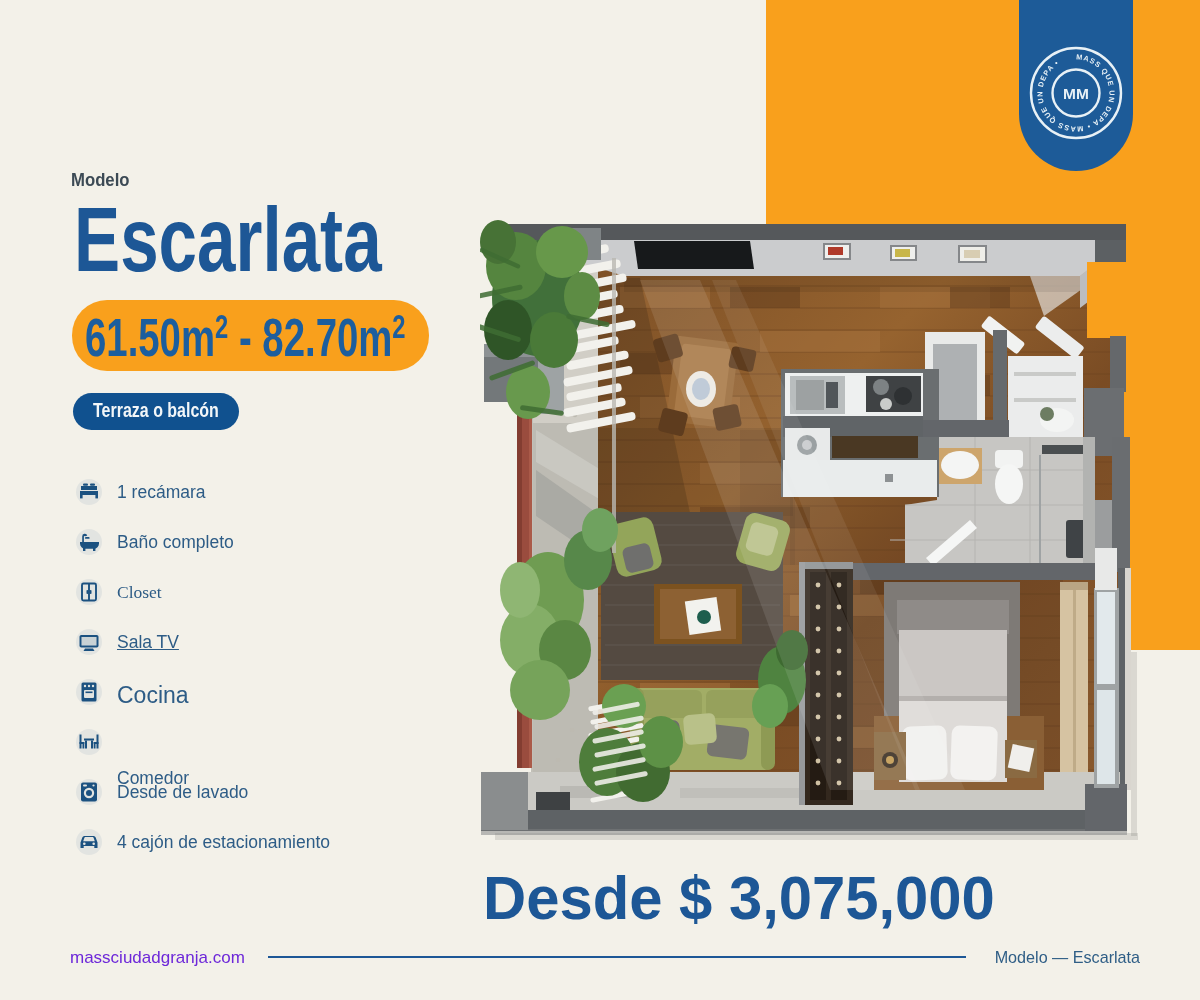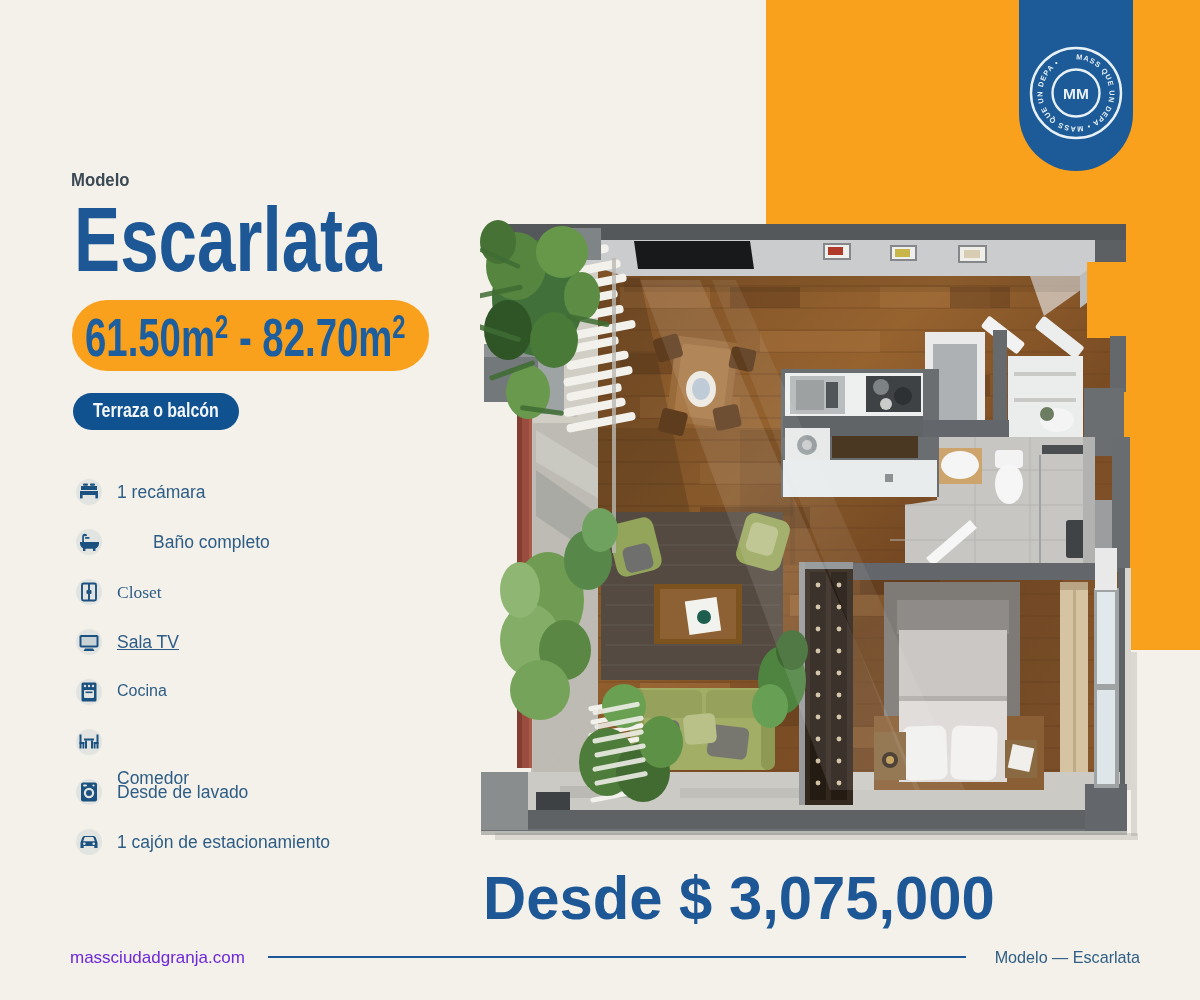--- a/index.html
+++ b/index.html
@@ -467,21 +467,21 @@
   <div style="height:50px;position:relative;">
       <span style="position:absolute;left:0;top:0;width:26px;height:26px;border-radius:50%;background:#e2e4e1;overflow:hidden;"><svg width="26" height="26" viewBox="0 0 26 26">
           <g fill="#1b5180">
             <path d="M4 13h19v1.6a5.2 5.2 0 0 1-5.2 5.2H9.2A5.2 5.2 0 0 1 4 14.6z"></path>
             <rect x="7" y="19" width="2.4" height="3"></rect>
             <rect x="17" y="19" width="2.4" height="3"></rect>
             <path d="M6.2 13V7.4a2.6 2.6 0 0 1 5.1-.8l-1.8.7a.9.9 0 0 0-1.6.3V13z"></path>
             <rect x="9" y="8" width="4.6" height="1.8" rx="0.9"></rect>
           </g>
         </svg></span>
-      <span style="position:absolute;left:41px;top:3px;font-size:17.5px;color:#2d5c86;white-space:nowrap;margin-left:36px;">Baño completo</span>
+      <span style="position:absolute;left:41px;top:3px;font-size:17.5px;color:#2d5c86;white-space:nowrap;">Baño completo</span>
     </div>
 
   <div style="height:50px;position:relative;">
       <span style="position:absolute;left:0;top:0;width:26px;height:26px;border-radius:50%;background:#e2e4e1;overflow:hidden;"><svg width="26" height="26" viewBox="0 0 26 26">
           <g fill="none" stroke="#1b5180" stroke-width="1.9">
             <rect x="6" y="4.5" width="14" height="17" rx="1.5"></rect>
             <line x1="13" y1="4.5" x2="13" y2="21.5"></line>
           </g>
           <g fill="#1b5180">
             <rect x="10.5" y="11" width="1.7" height="4" rx="0.8"></rect>
@@ -509,21 +509,21 @@
             <rect x="5.5" y="3.5" width="15" height="19" rx="1.5"></rect>
           </g>
           <g fill="#e2e4e1">
             <circle cx="9" cy="7" r="1.2"></circle>
             <circle cx="13" cy="7" r="1.2"></circle>
             <circle cx="17" cy="7" r="1.2"></circle>
             <rect x="8" y="11" width="10" height="8" rx="1"></rect>
           </g>
           <rect x="9.5" y="12.5" width="7" height="1.6" fill="#1b5180"></rect>
         </svg></span>
-      <span style="position:absolute;left:41px;top:3px;font-size:16px;color:#2d5c86;white-space:nowrap;">Cocina</span>
+      <span style="position:absolute;left:41px;top:3px;font-size:23px;color:#2d5c86;white-space:nowrap;">Cocina</span>
     </div>
 
   <div style="height:50px;position:relative;">
       <span style="position:absolute;left:0;top:0;width:26px;height:26px;border-radius:50%;background:#e2e4e1;overflow:hidden;"><svg width="26" height="26" viewBox="0 0 26 26">
           <g fill="#1b5180">
             <rect x="8" y="9.5" width="10" height="2"></rect>
             <rect x="9" y="11.5" width="2" height="8"></rect>
             <rect x="15" y="11.5" width="2" height="8"></rect>
             <rect x="3.5" y="5.5" width="2" height="14"></rect>
             <rect x="3.5" y="13" width="5" height="2"></rect>
@@ -549,21 +549,21 @@
 
   <div style="height:50px;position:relative;">
       <span style="position:absolute;left:0;top:0;width:26px;height:26px;border-radius:50%;background:#e2e4e1;overflow:hidden;"><svg width="26" height="26" viewBox="0 0 26 26">
           <g fill="#1b5180">
             <path d="M4.5 13.5l1.8-5a2.2 2.2 0 0 1 2.1-1.5h9.2a2.2 2.2 0 0 1 2.1 1.5l1.8 5v5.5h-3.2v-2H7.7v2H4.5z"></path>
           </g>
           <path d="M7.2 12.2l1.2-3.4a1 1 0 0 1 1-.7h7.2a1 1 0 0 1 1 .7l1.2 3.4z" fill="#e2e4e1"></path>
           <circle cx="8.3" cy="14.8" r="1.3" fill="#e2e4e1"></circle>
           <circle cx="17.7" cy="14.8" r="1.3" fill="#e2e4e1"></circle>
         </svg></span>
-      <span style="position:absolute;left:41px;top:3px;font-size:17.5px;color:#2d5c86;white-space:nowrap;">1 cajón de estacionamiento</span>
+      <span style="position:absolute;left:41px;top:3px;font-size:17.5px;color:#2d5c86;white-space:nowrap;">4 cajón de estacionamiento</span>
     </div>
 </div>
 
 <div class="abs" style="left:483px;top:863px;font-size:61px;font-weight:bold;color:#1d5796;transform:scaleX(0.98);transform-origin:0 0;white-space:nowrap;">Desde $ 3,075,000</div>
 
 <div class="abs" style="left:268px;top:956px;width:698px;height:2px;background:#1d5796;"></div>
 
 <div class="abs" style="left:70px;top:948px;font-size:17px;color:#6d28d9;">massciudadgranja.com</div>
 
 <div class="abs" style="right:60px;top:948px;font-size:17px;color:#2f5e86;transform:scaleX(0.95);transform-origin:100% 0;white-space:nowrap;">Modelo — Escarlata</div>

